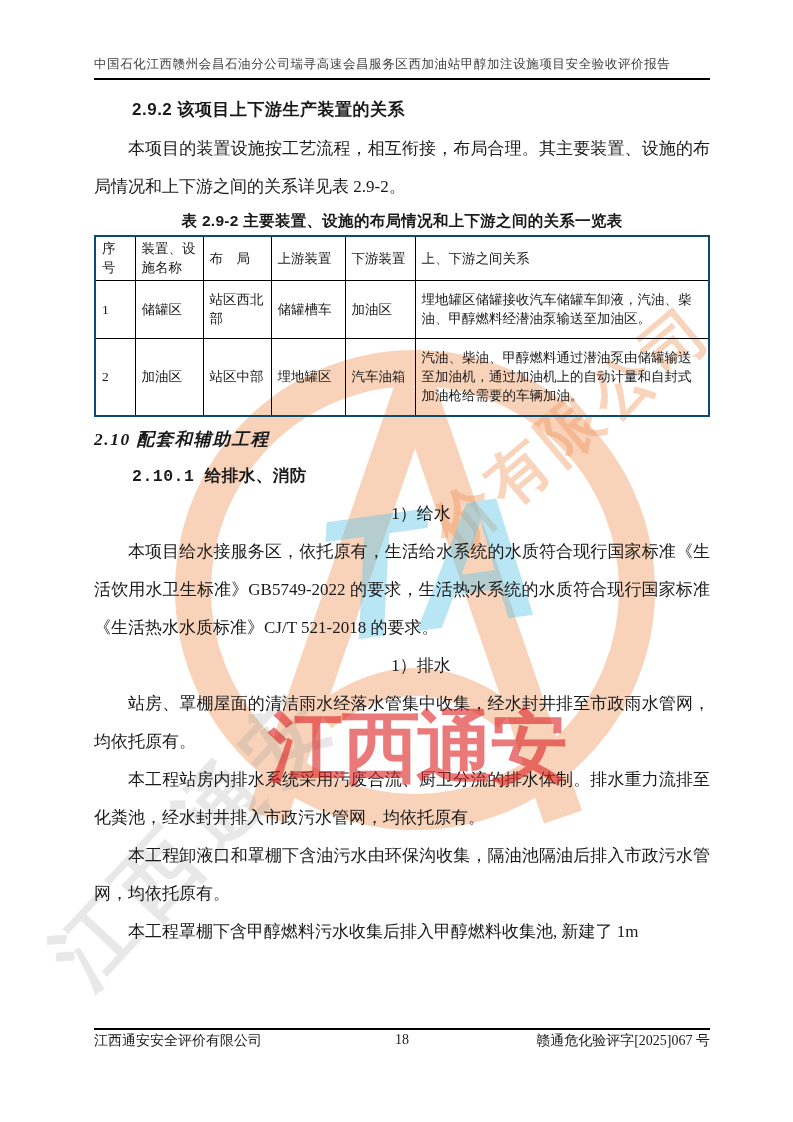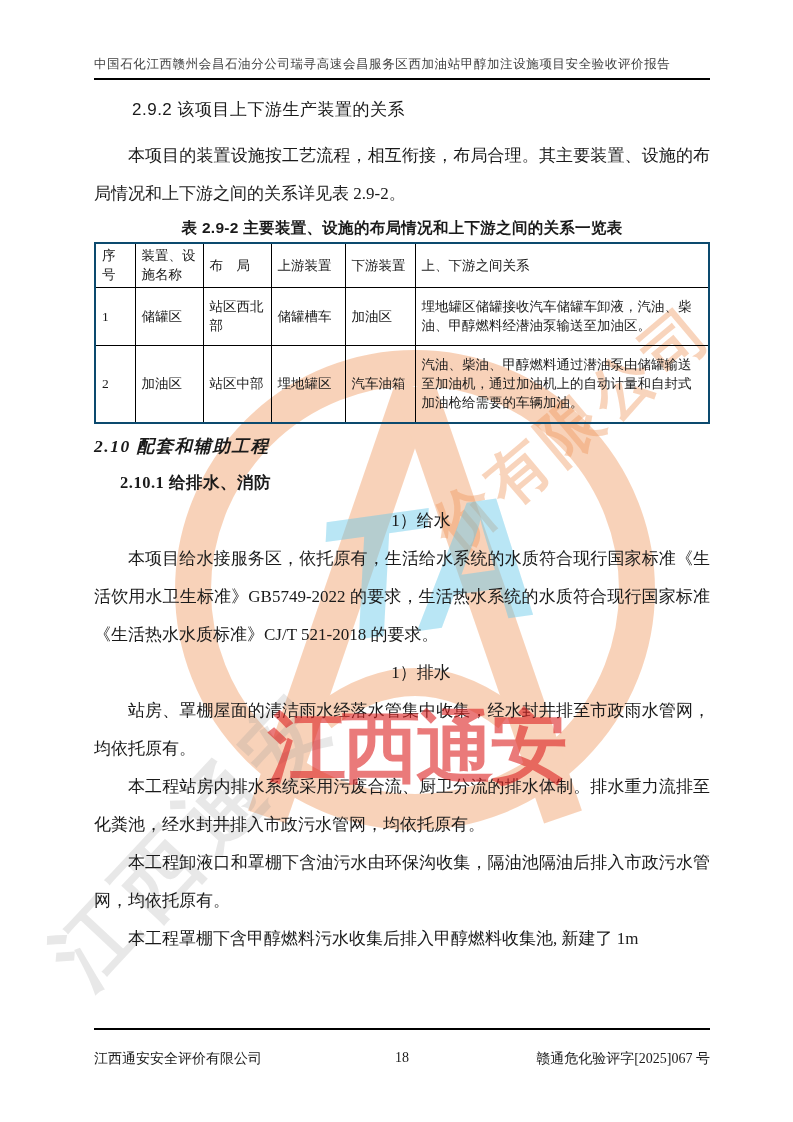--- a/index.html
+++ b/index.html
@@ -16,22 +16,22 @@
   .doc-header{
     position:absolute;top:56px;left:94px;width:616px;
     font-size:12.5px;letter-spacing:.6px;white-space:nowrap;
     border-bottom:2px solid #000;padding-bottom:5px;
     color:#404040;z-index:3;
   }
   
   .body-col{position:absolute;top:88px;left:94px;width:616px;z-index:3;}
   .h-sub{
     font-family:"Liberation Sans", sans-serif;
-    font-weight:normal;font-size:17px;
-    margin:10px 0 16px 38px;letter-spacing:.5px;
+    font-weight:bold;font-size:17px;
+    margin:10px 0 9px 38px;letter-spacing:.5px;
   }
   .para{
     font-size:17px;line-height:38px;text-indent:2em;
     margin:0;text-align:justify;
   }
   .tbl-title{
     text-align:center;font-family:"Liberation Sans", sans-serif;
     font-weight:bold;font-size:15.5px;margin:5px 0 3px 0;letter-spacing:.3px;
   }
   table.rel{
@@ -44,31 +44,31 @@
   }
   table.rel{border:2px solid #0c4a6e;}
   tr.hdr-row{height:44px;}
   tr.r1{height:58px;}
   tr.r2{height:78px;}
   .h-210{
     font-weight:bold;font-style:italic;font-size:17.5px;
     margin:10px 0 4px 0;letter-spacing:1.5px;
   }
   .h-2101{
-    font-family:Liberation Serif, serif;
+    font-family:Liberation Mono, monospace;
     font-weight:bold;font-size:16.5px;
-    margin:14px 0 8px 26px;letter-spacing:.5px;
+    margin:14px 0 8px 38px;letter-spacing:.5px;
   }
   .list-label{
     font-size:17px;line-height:38px;margin:0 0 0 38px;text-align:center;
   }
   
   .doc-footer{
     position:absolute;top:1028px;left:94px;width:616px;
-    border-top:2px solid #000;padding-top:20px;
+    border-top:2px solid #000;padding-top:2px;
     display:flex;justify-content:space-between;align-items:baseline;
     font-size:14px;z-index:3;
   }
   .doc-footer .pageno{position:absolute;left:50%;transform:translateX(-50%);}
   
   .wm{position:absolute;pointer-events:none;white-space:nowrap;}
   .wm-logo{left:165px;top:295px;width:520px;height:560px;z-index:1;opacity:.42;}
   .wm-salmon-text{
     left:415px;top:505px;z-index:1;
     font-size:62px;font-weight:bold;color:var(--salmon-color,#f0965a);

